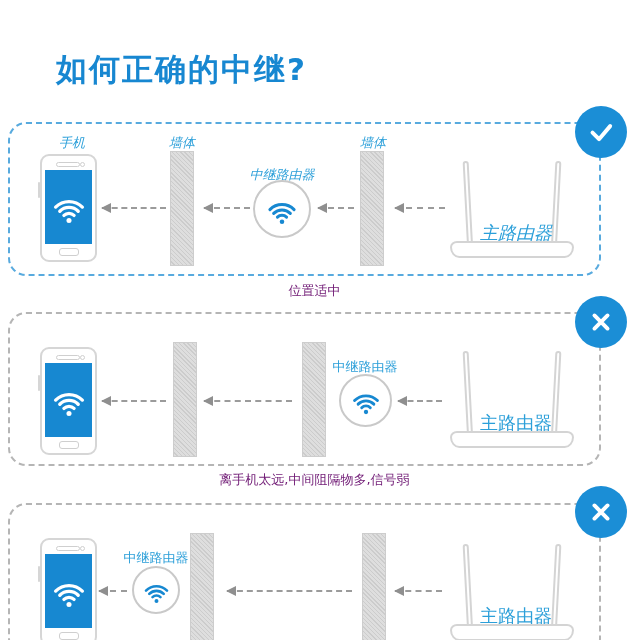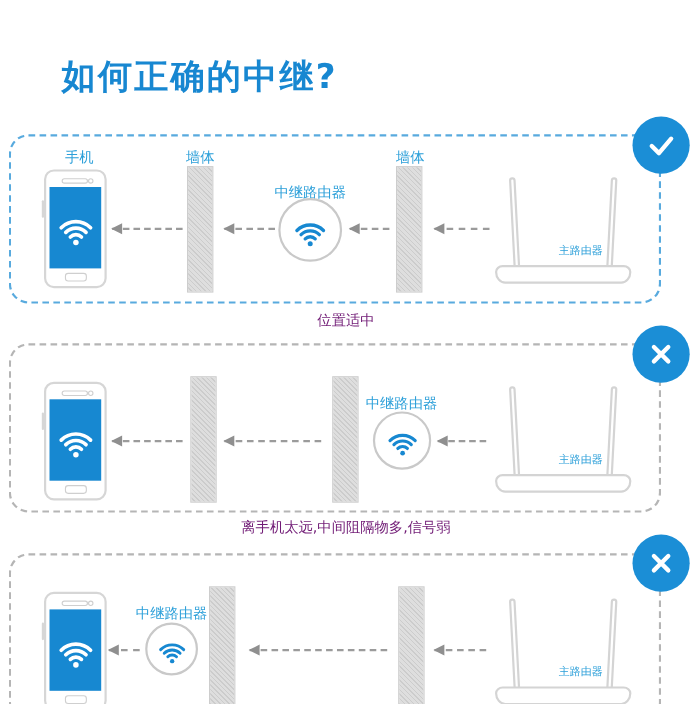--- a/index.html
+++ b/index.html
@@ -9,21 +9,21 @@
     margin-top:44px;
   }
   .title{
     position:absolute;left:56px;top:5px;font-size:31px;font-weight:bold;
     color:#1787d1;letter-spacing:2px;white-space:nowrap;
   }
   .panel{
     position:absolute;left:8px;width:593px;height:154px;
     border:2px dashed #b5b5b5;border-radius:18px;box-sizing:border-box;
   }
-  .panel.ok{border-color:#58aade;}
+  .panel.ok{border-color:#58aade;font-style:italic;}
   .p1{top:78px;} .p2{top:268px;} .p3{top:459px;}
 
   .lbl{
     position:absolute;font-size:13px;color:#2b9fd9;text-align:center;white-space:nowrap;
   }
   .caption{
     position:absolute;left:0;width:629px;text-align:center;font-size:13px;
     color:#701a75;white-space:nowrap;
   }
   .cap1{top:238px;} .cap2{top:427px;} .cap3{top:617px;}
@@ -83,22 +83,22 @@
     border:2px solid #d4d4d4;border-radius:4px 4px 0 0;box-sizing:border-box;
   }
   .router .ant.l{left:17px;transform:rotate(-3deg);transform-origin:bottom center;}
   .router .ant.r{right:17px;transform:rotate(3deg);transform-origin:bottom center;}
   .router .base{
     position:absolute;bottom:0;left:0;right:0;height:17px;background:#fff;
     border:2px solid #d4d4d4;box-sizing:border-box;
     border-radius:9px 9px 12px 12px / 8px 8px 14px 14px;
   }
   .router .rlabel{
-    position:absolute;left:16px;width:100%;top:60px;text-align:center;
-    font-size:10px;color:#2b9fd9;
+    position:absolute;left:4px;width:100%;top:60px;text-align:center;
+    font-size:18px;color:#2b9fd9;
   }
 
   
   .badge{
     position:absolute;width:52px;height:52px;border-radius:50%;background:#1b8ed6;
     display:flex;align-items:center;justify-content:center;
   }
   .b1{left:575px;top:62px;} .b2{left:575px;top:252px;} .b3{left:575px;top:442px;}
 
   svg{display:block;}

